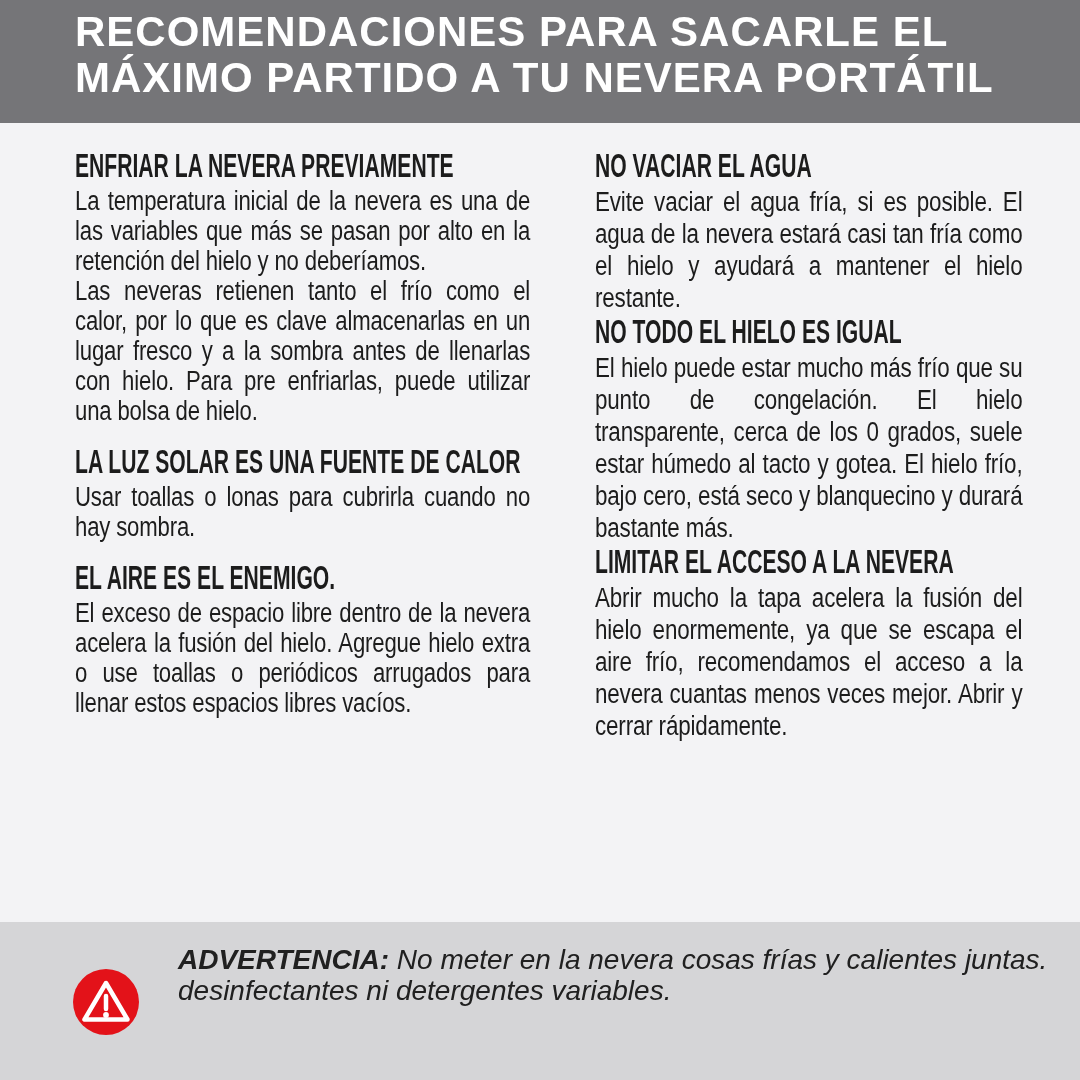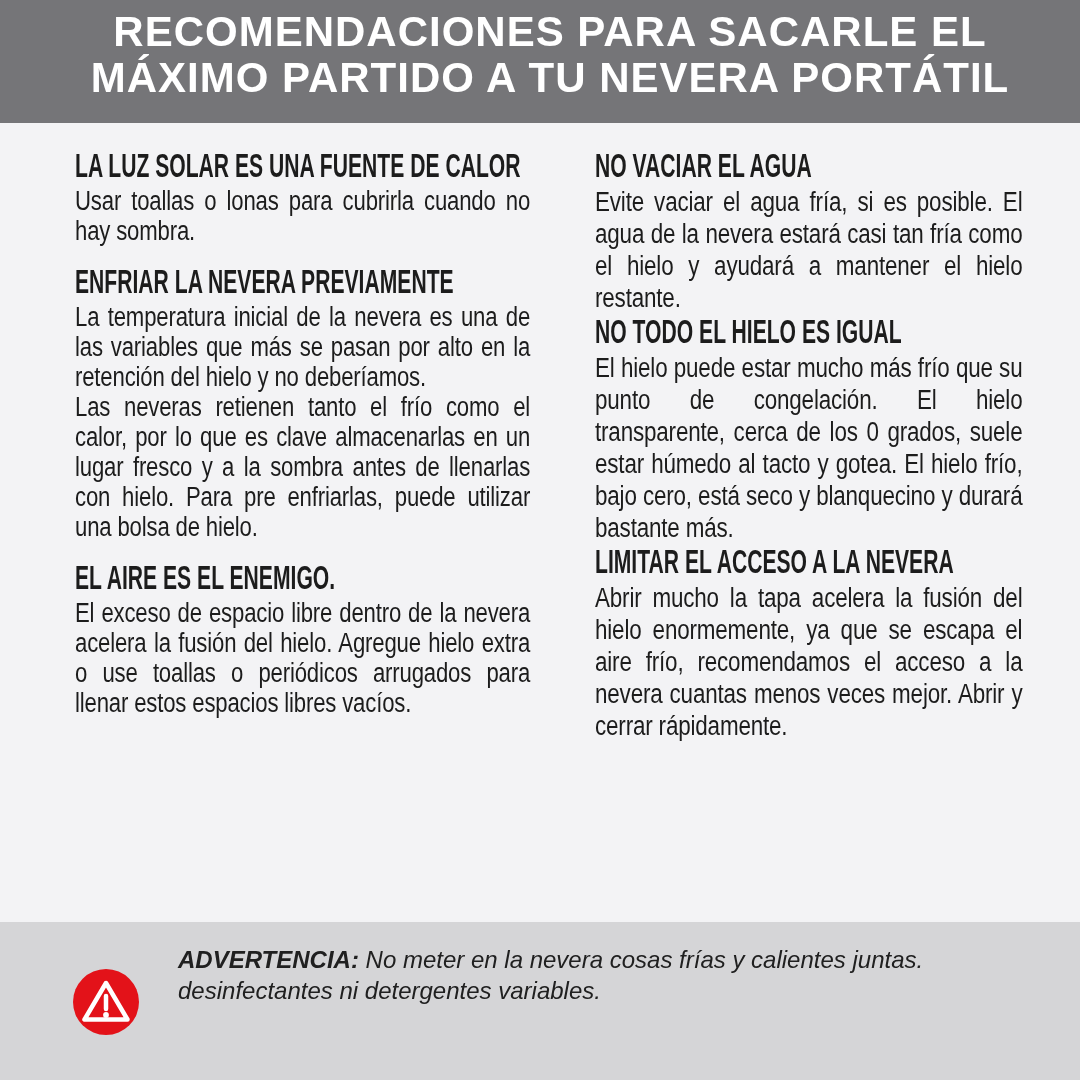--- a/index.html
+++ b/index.html
@@ -13,21 +13,20 @@
   *{margin:0;padding:0;box-sizing:border-box;}
   html,body{width:1080px;height:1080px;overflow:hidden;}
   body{font-family:"Liberation Sans","DejaVu Sans",sans-serif;background:var(--page_bg);}
   .page{position:relative;width:1080px;height:1080px;background:var(--page_bg);overflow:hidden;}
 
   
   .header{
     position:absolute;left:0;top:0;width:1080px;height:123px;
     background:var(--header_bg);
     padding:9px 55px 8px 75px;
-    text-align:center;
   }
   .header .title{
     color:var(--header_text);
     font-size:42px;font-weight:bold;line-height:46px;letter-spacing:1px;
   }
 
   
   .columns{position:absolute;left:75px;top:148px;display:flex;}
   .col{display:block;}
   .col-left{width:455px;margin-right:65px;}
@@ -53,49 +52,49 @@
   .sec-loose p{line-height:34px !important;}
 
   
   .warning{
     position:absolute;left:0;top:922px;width:1080px;height:158px;
     background:var(--warning_bg);
   }
   .warn-icon{position:absolute;left:72px;top:46px;width:68px;height:68px;}
   .warn-text{
     position:absolute;left:178px;top:22px;width:880px;
-    font-style:italic;font-size:24px;line-height:31px;color:#202020;
+    font-style:italic;font-size:28px;line-height:31px;color:#202020;
   }
   .warn-line{white-space:nowrap;}
   .warn-label{font-weight:bold;font-style:italic;}
 </style>
 </head>
 <body>
 
 <div class="page">
 
   <div class="header">
     <div class="title">RECOMENDACIONES PARA SACARLE EL MÁXIMO PARTIDO A TU NEVERA PORTÁTIL</div>
   </div>
 
   <div class="columns">
 
     <div class="col col-left">
       <section>
-        <h2 class="sec-heading">LA LUZ SOLAR ES UNA FUENTE DE CALOR</h2>
+        <h2 class="sec-heading">ENFRIAR LA NEVERA PREVIAMENTE</h2>
         <div class="sec-body">
-          <p>Usar toallas o lonas para cubrirla cuando no hay sombra.</p>
+          <p>La temperatura inicial de la nevera es una de las variables que más se pasan por alto en la retención del hielo y no deberíamos.</p>
+          <p>Las neveras retienen tanto el frío como el calor, por lo que es clave almacenarlas en un lugar fresco y a la sombra antes de llenarlas con hielo. Para pre enfriarlas, puede utilizar una bolsa de hielo.</p>
         </div>
       </section>
 
       <section>
-        <h2 class="sec-heading">ENFRIAR LA NEVERA PREVIAMENTE</h2>
+        <h2 class="sec-heading">LA LUZ SOLAR ES UNA FUENTE DE CALOR</h2>
         <div class="sec-body">
-          <p>La temperatura inicial de la nevera es una de las variables que más se pasan por alto en la retención del hielo y no deberíamos.</p>
-          <p>Las neveras retienen tanto el frío como el calor, por lo que es clave almacenarlas en un lugar fresco y a la sombra antes de llenarlas con hielo. Para pre enfriarlas, puede utilizar una bolsa de hielo.</p>
+          <p>Usar toallas o lonas para cubrirla cuando no hay sombra.</p>
         </div>
       </section>
 
 
       <section>
         <h2 class="sec-heading">EL AIRE ES EL ENEMIGO.</h2>
         <div class="sec-body">
           <p>El exceso de espacio libre dentro de la nevera acelera la fusión del hielo. Agregue hielo extra o use toallas o periódicos arrugados para llenar estos espacios libres vacíos.</p>
         </div>
       </section>

